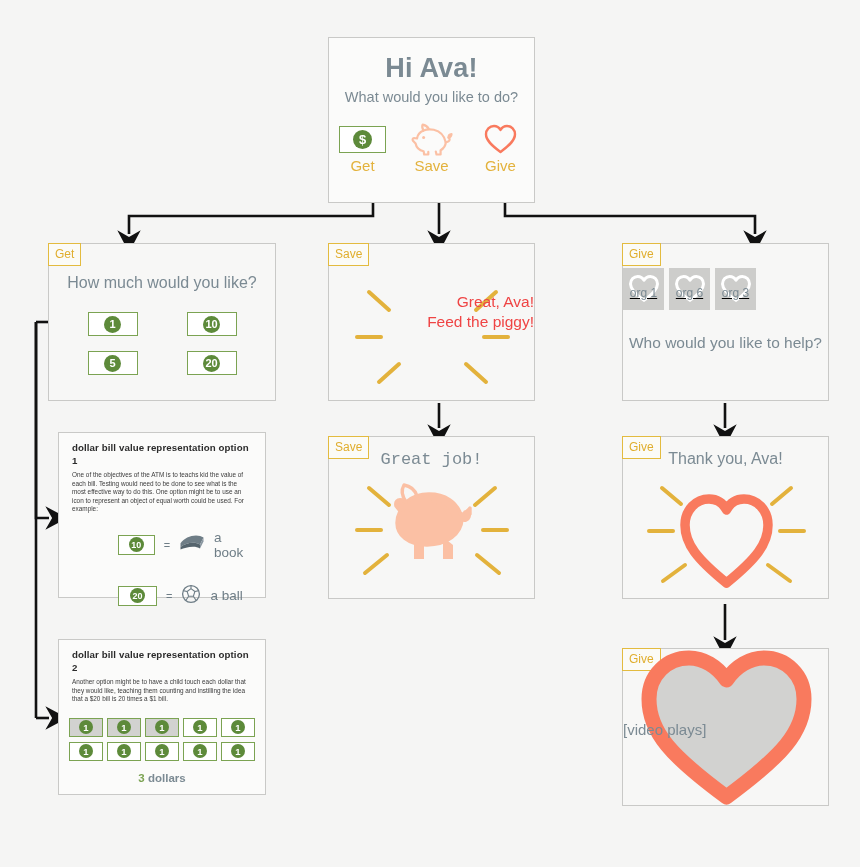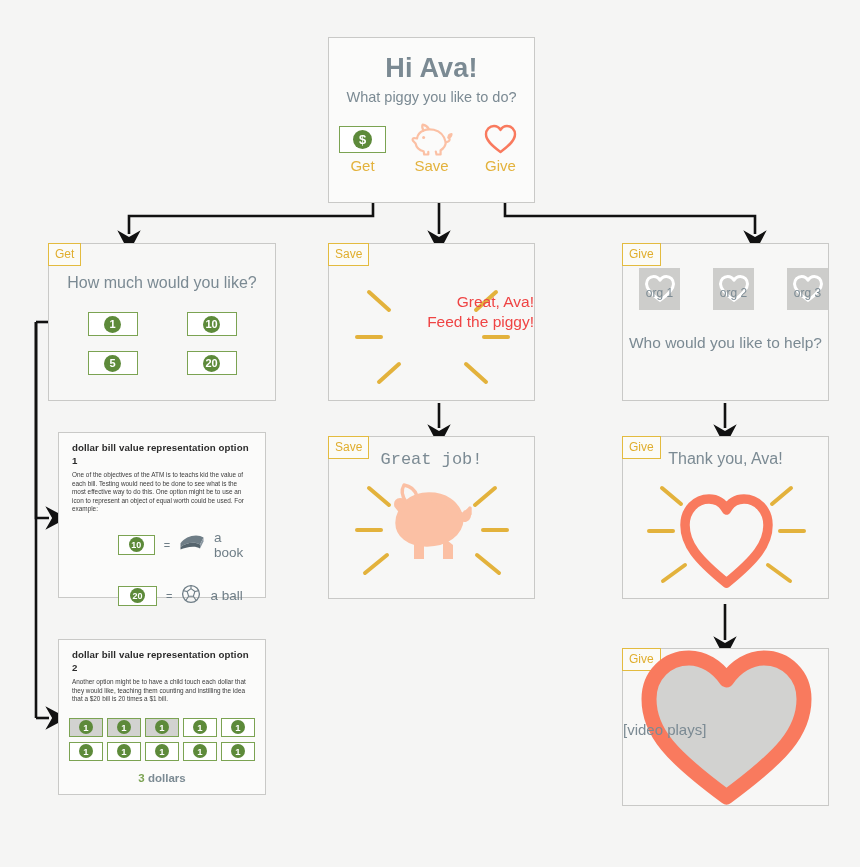--- a/index.html
+++ b/index.html
@@ -140,21 +140,21 @@
   .save2-foot{
     position:absolute;left:0;right:0;bottom:9px;
     text-align:center;color:#b0a068;font-size:11.5px;line-height:15px;
   }
 
   
   #give-card1{left:622px;top:243px;width:207px;height:158px;}
   #give-card2{left:622px;top:436px;width:207px;height:163px;}
   #give-card3{left:622px;top:648px;width:207px;height:158px;}
 
-  .orgs{display:flex;justify-content:flex-end;gap:33px;margin-top:24px;}
+  .orgs{display:flex;justify-content:flex-start;gap:5px;margin-top:24px;text-decoration:underline;}
   .org{
     width:41px;height:42px;background:#cdcdcb;
     position:relative;display:flex;align-items:center;justify-content:center;
   }
   .org .org-label{
     position:relative;z-index:2;color:#7b8a93;font-size:12px;
     line-height:12px;margin-top:7px;
   }
   .org svg{position:absolute;left:50%;top:50%;transform:translate(-50%,-52%);}
   .help-q{
@@ -201,21 +201,21 @@
     </g>
 
     <g stroke="#111111" stroke-width="2.6" fill="none">
       <path d="M36,322 L48,322"></path>
       <path d="M36,322 L36,718"></path>
     </g>
   </svg>
 
   <div class="card white" id="header-card">
     <div class="hello">Hi Ava!</div>
-    <div class="subhead">What piggy you like to do?</div>
+    <div class="subhead">What would you like to do?</div>
     <div class="choices">
 
       <div class="choice">
         <div class="choice-art">
           <span class="bill bill-hdr">
               <span class="coin">$</span>
             </span>
         </div>
         <div class="choice-label">Get</div>
       </div>
@@ -395,21 +395,21 @@
       <div class="org">
         <svg width="33" height="30" viewBox="0 0 33 30">
           <path d="M16.5,27 C7.5,20.5 3,15.8 3,10.6 C3,6.2 6.3,3 10.2,3 C12.8,3 15.2,4.5 16.5,6.8 C17.8,4.5 20.2,3 22.8,3 C26.7,3 30,6.2 30,10.6 C30,15.8 25.5,20.5 16.5,27 Z" fill="none" stroke="#ffffff" stroke-width="3" stroke-linejoin="round"></path>
         </svg>
         <span class="org-label">org 1</span>
       </div>
       <div class="org">
         <svg width="33" height="30" viewBox="0 0 33 30">
           <path d="M16.5,27 C7.5,20.5 3,15.8 3,10.6 C3,6.2 6.3,3 10.2,3 C12.8,3 15.2,4.5 16.5,6.8 C17.8,4.5 20.2,3 22.8,3 C26.7,3 30,6.2 30,10.6 C30,15.8 25.5,20.5 16.5,27 Z" fill="none" stroke="#ffffff" stroke-width="3" stroke-linejoin="round"></path>
         </svg>
-        <span class="org-label">org 2</span>
+        <span class="org-label">org 6</span>
       </div>
       <div class="org">
         <svg width="33" height="30" viewBox="0 0 33 30">
           <path d="M16.5,27 C7.5,20.5 3,15.8 3,10.6 C3,6.2 6.3,3 10.2,3 C12.8,3 15.2,4.5 16.5,6.8 C17.8,4.5 20.2,3 22.8,3 C26.7,3 30,6.2 30,10.6 C30,15.8 25.5,20.5 16.5,27 Z" fill="none" stroke="#ffffff" stroke-width="3" stroke-linejoin="round"></path>
         </svg>
         <span class="org-label">org 3</span>
       </div>
     </div>
     <div class="help-q">Who would you like to help?</div>
   </div>

